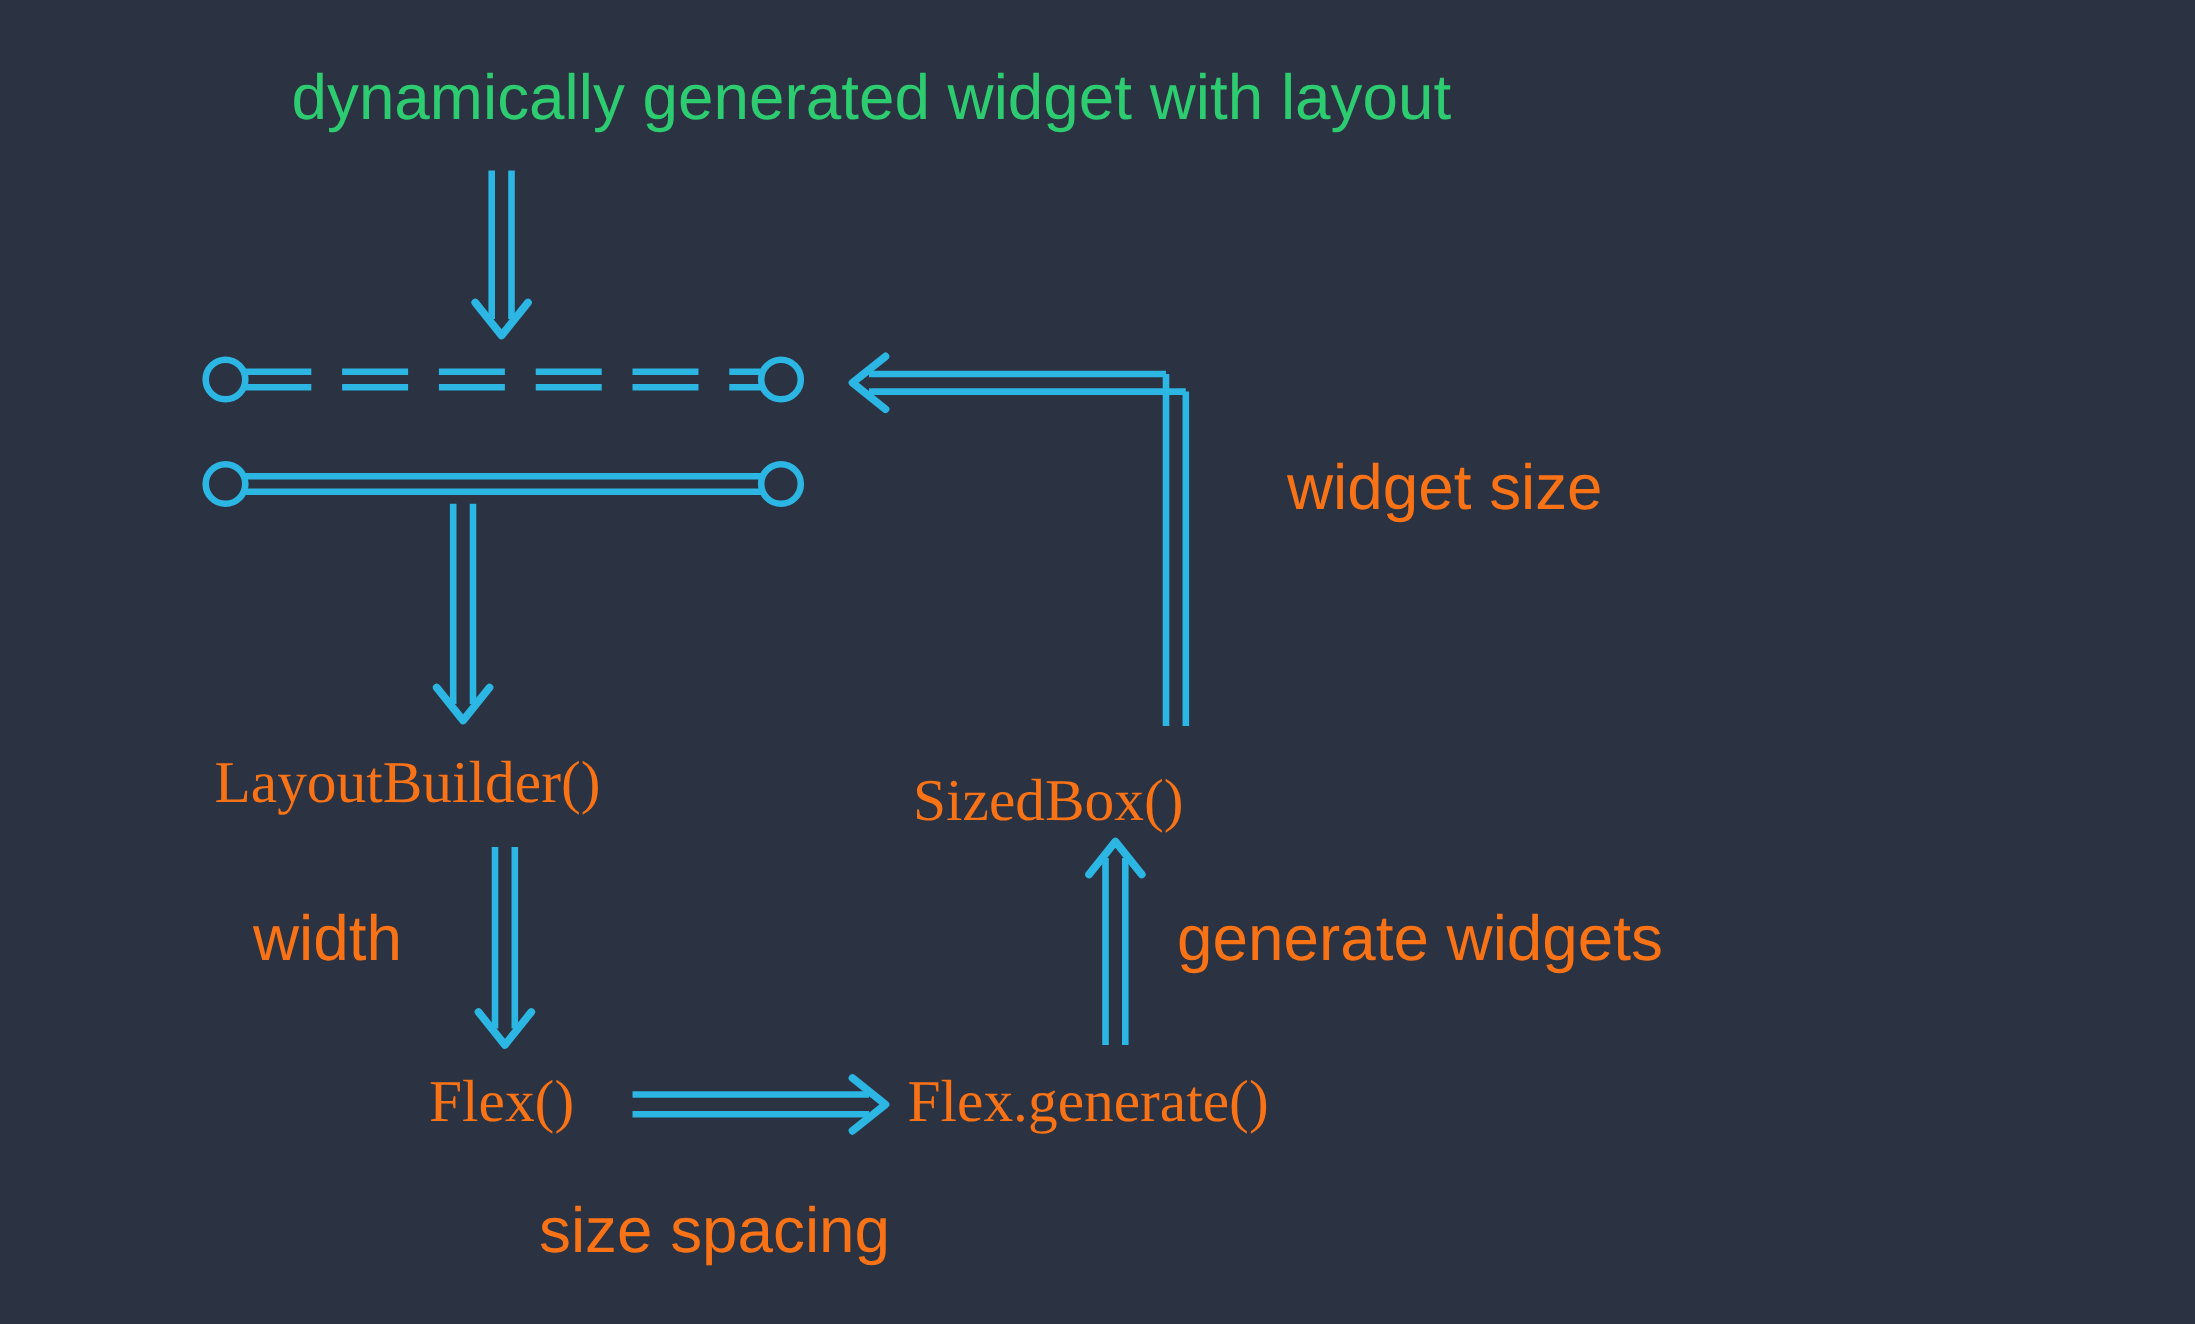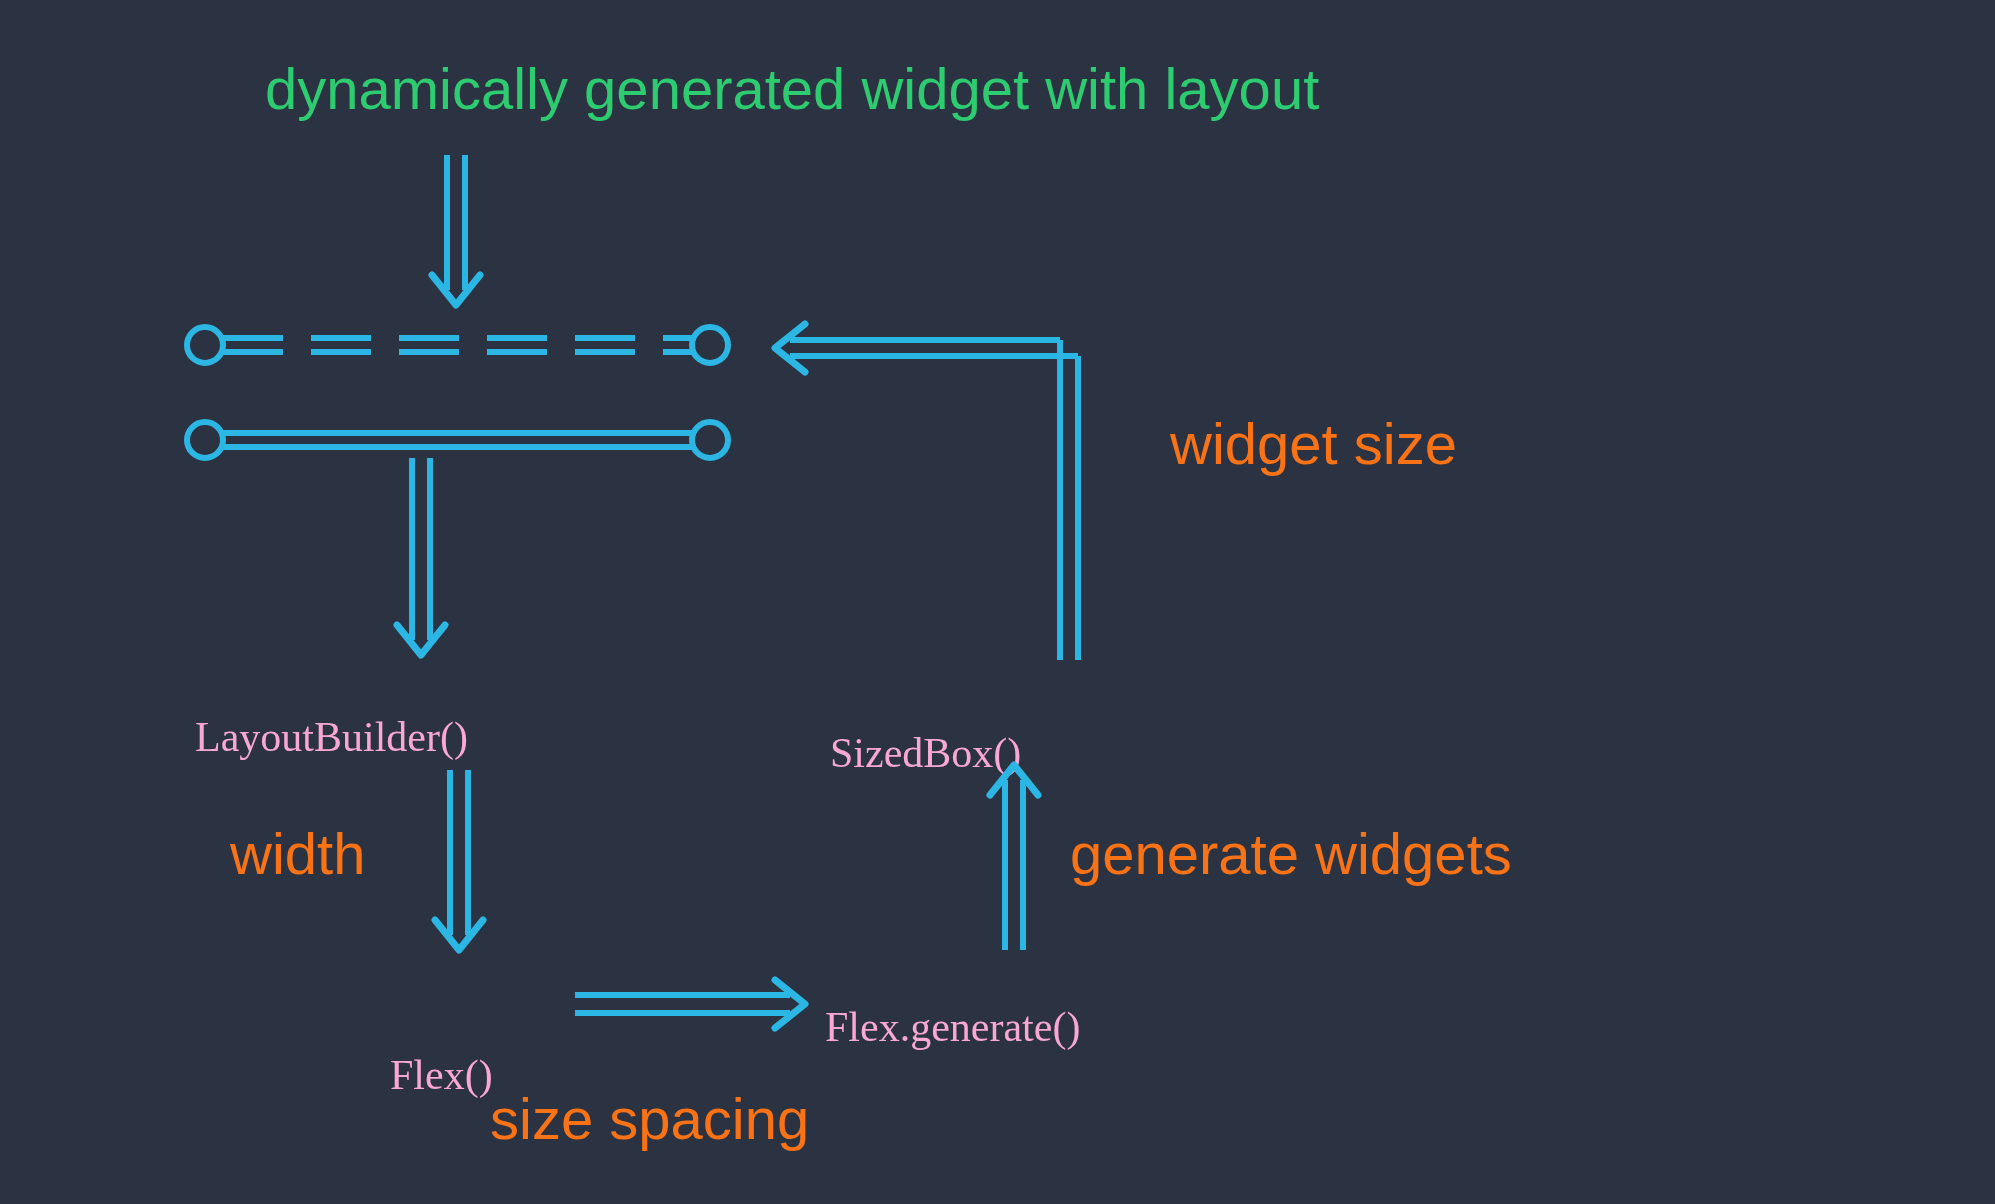--- a/index.html
+++ b/index.html
@@ -17,44 +17,43 @@
     position: absolute;
     text-align: center;
   }
   .label-red {
     color: #f97316;
     font-family: 'Comic Sans MS', cursive, sans-serif;
     font-size: 58px;
     position: absolute;
   }
   .label-white {
-    color: #f9a8d4;
+    color: #f97316;
     font-family: Georgia, 'Times New Roman', serif;
-    font-size: 42px;
+    font-size: 54px;
     position: absolute;
-    margin-top: 33px;
   }
   svg.overlay {
     position: absolute;
     top: 0; left: 0;
     width: 1995px;
     height: 1204px;
     pointer-events: none;
   }
 </style>
 </head>
 <body>
 
 <div class="label-green" style="left:265px; top:55px;">dynamically generated widget with layout</div>
 
 <div class="label-white" style="left:195px; top:680px;">LayoutBuilder()</div>
 
 <div class="label-white" style="left:830px; top:696px;">SizedBox()</div>
 
-<div class="label-white" style="left:390px; top:1018px;">Flex()</div>
+<div class="label-white" style="left:390px; top:970px;">Flex()</div>
 
 <div class="label-white" style="left:825px; top:970px;">Flex.generate()</div>
 
 <div class="label-red" style="left:230px; top:820px;">width</div>
 
 <div class="label-red" style="left:490px; top:1085px;">size spacing</div>
 
 <div class="label-red" style="left:1070px; top:820px;text-align:center;">generate widgets</div>
 
 <div class="label-red" style="left:1170px; top:410px;">widget size</div>

